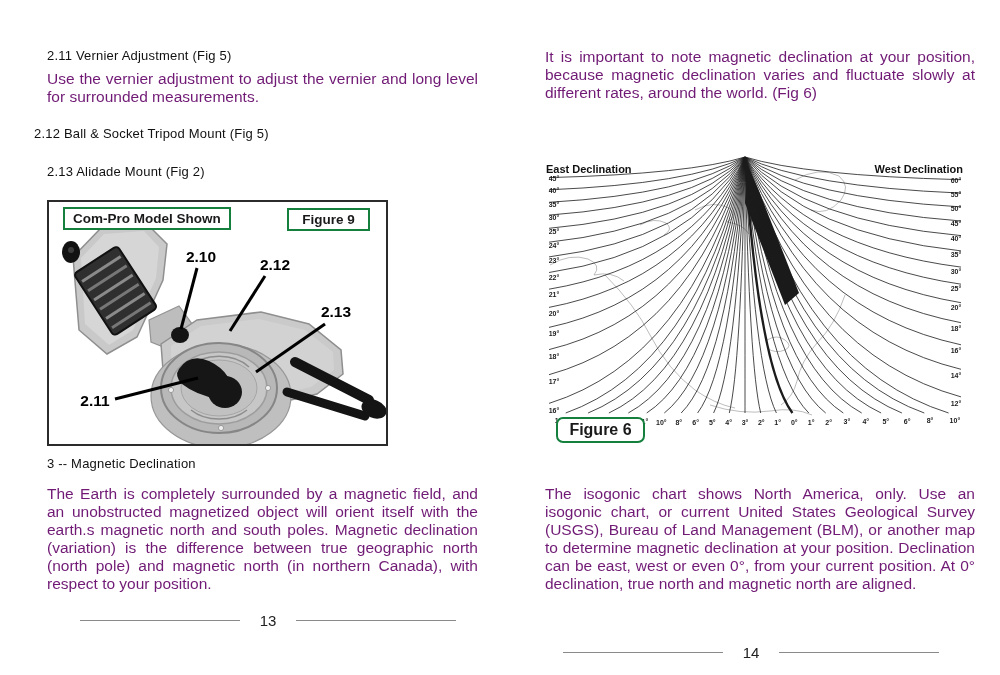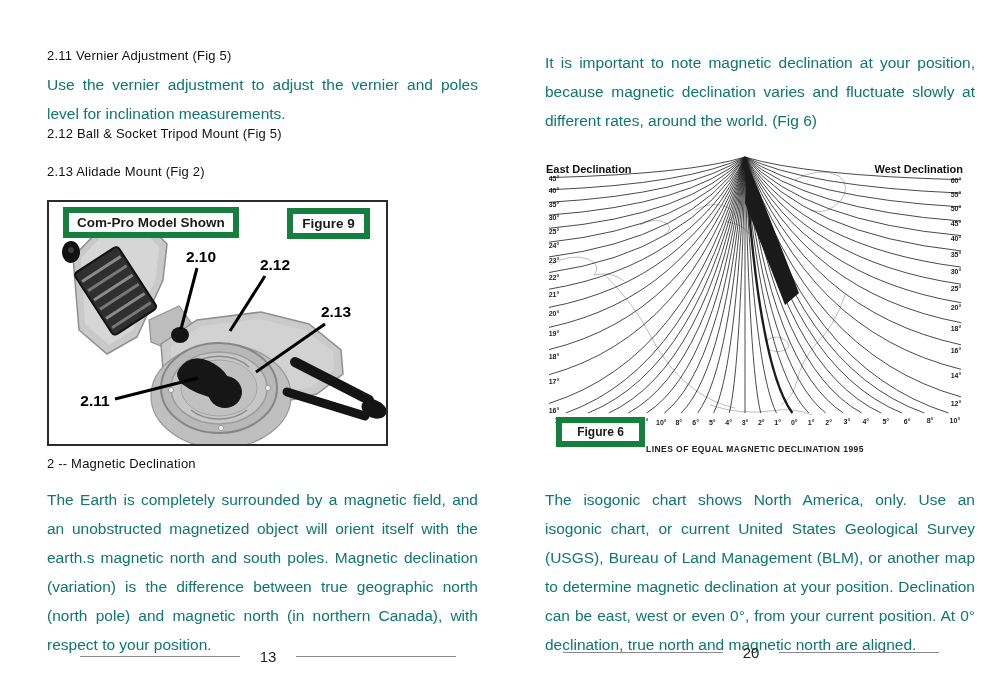--- a/index.html
+++ b/index.html
@@ -1,42 +1,42 @@
 <!DOCTYPE html>
 <html><head>
 <meta charset="utf-8">
 <style>
   * { margin:0; padding:0; box-sizing:border-box; }
   html,body { width:1000px; height:675px; background:#ffffff; overflow:hidden;
               font-family:"Liberation Sans", sans-serif; color:#1a1a1a; }
   .abs { position:absolute; }
   .heading { font-size:13px; font-weight:normal; color:#111; letter-spacing:.2px; white-space:nowrap; }
-  .bodytext { font-size:15.5px; line-height:29px; text-align:justify; color:#0f766e; }
+  .bodytext { font-size:15.5px; line-height:18px; text-align:justify; color:#701a75; }
   .figbox { border:2px solid #2b2b2b; background:#fff; }
-  .labelbox { border:6px solid #15803d; background:#fff; font-weight:bold; font-size:13.5px;
+  .labelbox { border:2px solid #15803d; background:#fff; font-weight:bold; font-size:13.5px;
               text-align:center; padding:2px 8px; white-space:nowrap; }
   .footer { display:flex; align-items:center; }
   .footer .rule { flex:1; height:1px; background:#8a8a8a; }
   .footer .pageno { margin:0 20px; font-size:15px; color:#222; }
   .mapwrap { }
   .decl-label { font-size:11px; font-weight:bold; color:#111; white-space:nowrap; }
   .caption { font-size:8.5px; font-weight:bold; letter-spacing:.45px; color:#222; text-align:center; }
   svg text.clabel { font-family:"Liberation Sans", sans-serif; font-size:7px; font-weight:bold;
                     fill:#1b1b1b; text-anchor:middle; }
   svg text.callout { font-family:"Liberation Sans", sans-serif; font-size:15.5px; font-weight:bold;
                      fill:#000; text-anchor:middle; }
 </style>
 </head>
 <body>
 
 <div class="abs heading" style="left:47px; top:48px;">2.11 Vernier Adjustment (Fig 5)</div>
 
-<div class="abs bodytext" style="left:47px; top:70px; width:431px;">Use the vernier adjustment to adjust the vernier and poles level for inclination measurements.</div>
-
-<div class="abs heading" style="left:47px; top:126px;">2.12 Ball &amp; Socket Tripod Mount (Fig 5)</div>
+<div class="abs bodytext" style="left:47px; top:70px; width:431px;">Use the vernier adjustment to adjust the vernier and long level for surrounded measurements.</div>
+
+<div class="abs heading" style="left:34px; top:126px;">2.12 Ball &amp; Socket Tripod Mount (Fig 5)</div>
 
 <div class="abs heading" style="left:47px; top:164px;">2.13 Alidade Mount (Fig 2)</div>
 
 <div class="abs figbox" style="left:47px; top:200px; width:341px; height:246px;">
 
   <svg class="abs" style="left:0; top:0;" width="337" height="242" viewBox="0 0 337 242">
 
     <polygon points="24,55 52,26 98,22 118,42 114,78 88,135 58,152 30,128" fill="#c9c9c9" stroke="#8f8f8f" stroke-width="1.5"></polygon>
     <polygon points="32,56 55,32 95,29 110,45 107,76 84,128 60,143 36,122" fill="#d6d6d6" stroke="none"></polygon>
 
@@ -86,25 +86,25 @@
     <text class="callout" x="152" y="60">2.10</text>
     <text class="callout" x="226" y="68">2.12</text>
     <text class="callout" x="287" y="115">2.13</text>
     <text class="callout" x="46" y="204">2.11</text>
   </svg>
 
   <div class="abs labelbox" style="left:14px; top:5px;">Com-Pro Model Shown</div>
   <div class="abs labelbox" style="left:238px; top:6px; width:83px;">Figure 9</div>
 </div>
 
-<div class="abs heading" style="left:47px; top:456px;">2 -- Magnetic Declination</div>
+<div class="abs heading" style="left:47px; top:456px;">3 -- Magnetic Declination</div>
 
 <div class="abs bodytext" style="left:47px; top:485px; width:431px;">The Earth is completely surrounded by a magnetic field, and an unobstructed magnetized object will orient itself with the earth.s magnetic north and south poles. Magnetic declination (variation) is the difference between true geographic north (north pole) and magnetic north (in northern Canada), with respect to your position.</div>
 
-<div class="abs footer" style="left:80px; top:648px; width:376px;">
+<div class="abs footer" style="left:80px; top:612px; width:376px;">
   <div class="rule"></div>
   <div class="pageno">13</div>
   <div class="rule"></div>
 </div>
 
 <div class="abs bodytext" style="left:545px; top:48px; width:430px;">It is important to note magnetic declination at your position, because magnetic declination varies and fluctuate slowly at different rates, around the world. (Fig 6)</div>
 
 <div class="abs mapwrap" style="left:545px; top:155px; width:420px; height:300px;">
 
   <svg class="abs" style="left:0; top:0;" width="420" height="300" viewBox="0 0 420 300">
@@ -220,24 +220,23 @@
         <path d="M 200 2 Q 260.5 31.6 416.0 38.1" fill="none" stroke="#1c1c1c" stroke-width="0.8"></path>
         <text x="411.0" y="41.8" class="clabel">55°</text>
         <path d="M 200 2 Q 260.5 20.6 416.0 24.7" fill="none" stroke="#1c1c1c" stroke-width="0.8"></path>
         <text x="411.0" y="27.7" class="clabel">60°</text>
       </g>
   </svg>
 
   <div class="abs decl-label" style="left:1px; top:8px;">East Declination</div>
   <div class="abs decl-label" style="right:2px; top:8px;padding-left:39px;">West Declination</div>
 
-  <div class="abs labelbox" style="left:11px; top:262px; width:89px; font-size:12px;">Figure 6</div>
-
-  <div class="abs caption" style="left:65px; top:289px; width:290px;">LINES OF EQUAL MAGNETIC DECLINATION  1995</div>
+  <div class="abs labelbox" style="left:11px; top:262px; width:89px; font-size:16px;border-radius:7px;">Figure 6</div>
+
 </div>
 
 <div class="abs bodytext" style="left:545px; top:485px; width:430px;">The isogonic chart shows North America, only. Use an isogonic chart, or current United States Geological Survey (USGS), Bureau of Land Management (BLM), or another map to determine magnetic declination at your position. Declination can be east, west or even 0°, from your current position. At 0° declination, true north and magnetic north are aligned.</div>
 
 <div class="abs footer" style="left:563px; top:644px; width:376px;">
   <div class="rule"></div>
-  <div class="pageno">20</div>
+  <div class="pageno">14</div>
   <div class="rule"></div>
 </div>
 
 </body></html>

